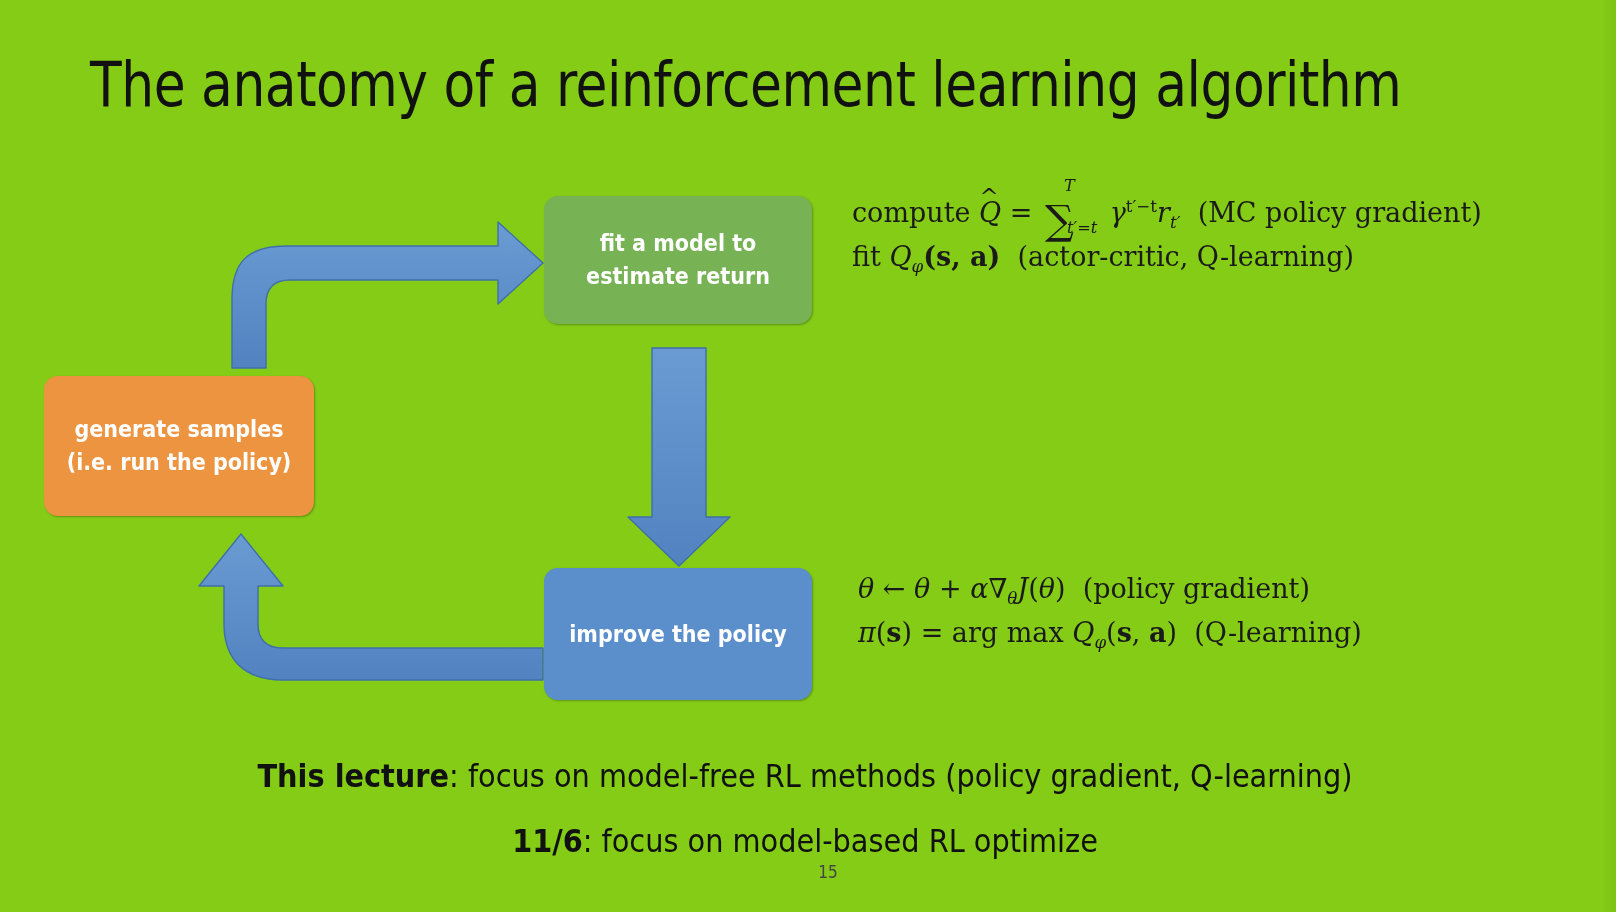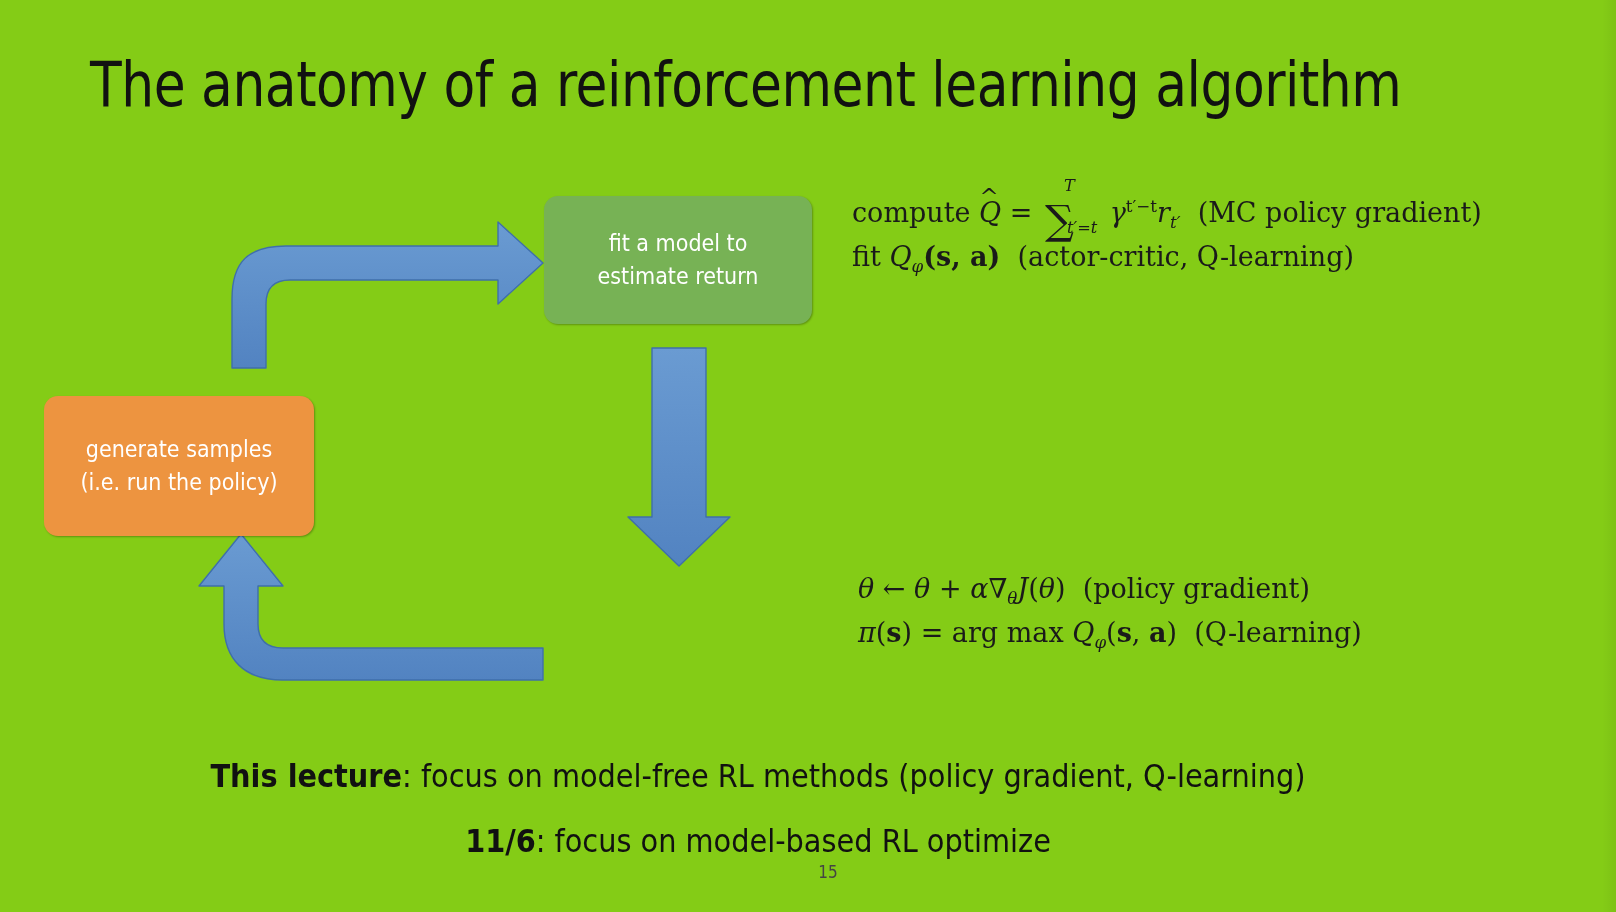--- a/index.html
+++ b/index.html
@@ -47,21 +47,21 @@
   .flow-box {
     position: absolute;
     border-radius: 14px;
     color: #ffffff;
     display: flex;
     align-items: center;
     justify-content: center;
     text-align: center;
     font-size: 23px;
     line-height: 1.42;
-    font-weight: 400;
+    font-weight: 700;
     box-shadow: 1px 1px 2px rgba(0,0,0,0.28);
     font-family: "DejaVu Sans Condensed", "Liberation Sans", sans-serif;
   }
   #box-fit {
     left: 544px;
     top: 196px;
     width: 268px;
     height: 128px;
   }
   #box-generate {
@@ -160,20 +160,21 @@
 
   
   .bottom-line {
     position: absolute;
     width: 1516px;
     text-align: center;
     color: #111111;
     font-size: 32px;
     font-family: "DejaVu Sans Condensed", "Liberation Sans", sans-serif;
     white-space: nowrap;
+    padding-left: 47px;
   }
   #bottom-line-1 { top: 757px; }
   #bottom-line-2 { top: 822px; }
   .bottom-line b { font-weight: 700; }
 
   #slide-number {
     position: absolute;
     left: 0;
     top: 862px;
     width: 1616px;
@@ -232,27 +233,32 @@
              L 543,680 Z" fill="url(#blueGrad)" stroke="#3f6fab" stroke-width="1.4" stroke-linejoin="round"></path>
   </svg>
 
   <div class="flow-box" id="box-fit" style="background:#77b255;">
     <div class="box-label">
       <span>fit a model to</span><br>
       <span>estimate return</span>
     </div>
   </div>
 
-  <div class="flow-box" id="box-generate" style="background:#ed9440;margin-top:20px;">
+  <div class="flow-box" id="box-generate" style="background:#ed9440;">
     <div class="box-label">
       <span>generate samples</span><br>
       <span>(i.e. run the policy)</span>
     </div>
   </div>
 
+  <div class="flow-box" id="box-improve" style="background:#5b8fcc;">
+    <div class="box-label">
+      <span>improve the policy</span>
+    </div>
+  </div>
 
   <div class="eq-block" id="eq-top">
 
     <div class="eq-line">
       <span class="mup">compute</span>
       <span class="hat-wrap"><span class="hat">^</span><span class="mi">Q</span></span>
       <span class="mup">=</span>
       <span class="sumwrap">
         <span class="sigma">∑</span>
         <span class="lim-top">T</span>

